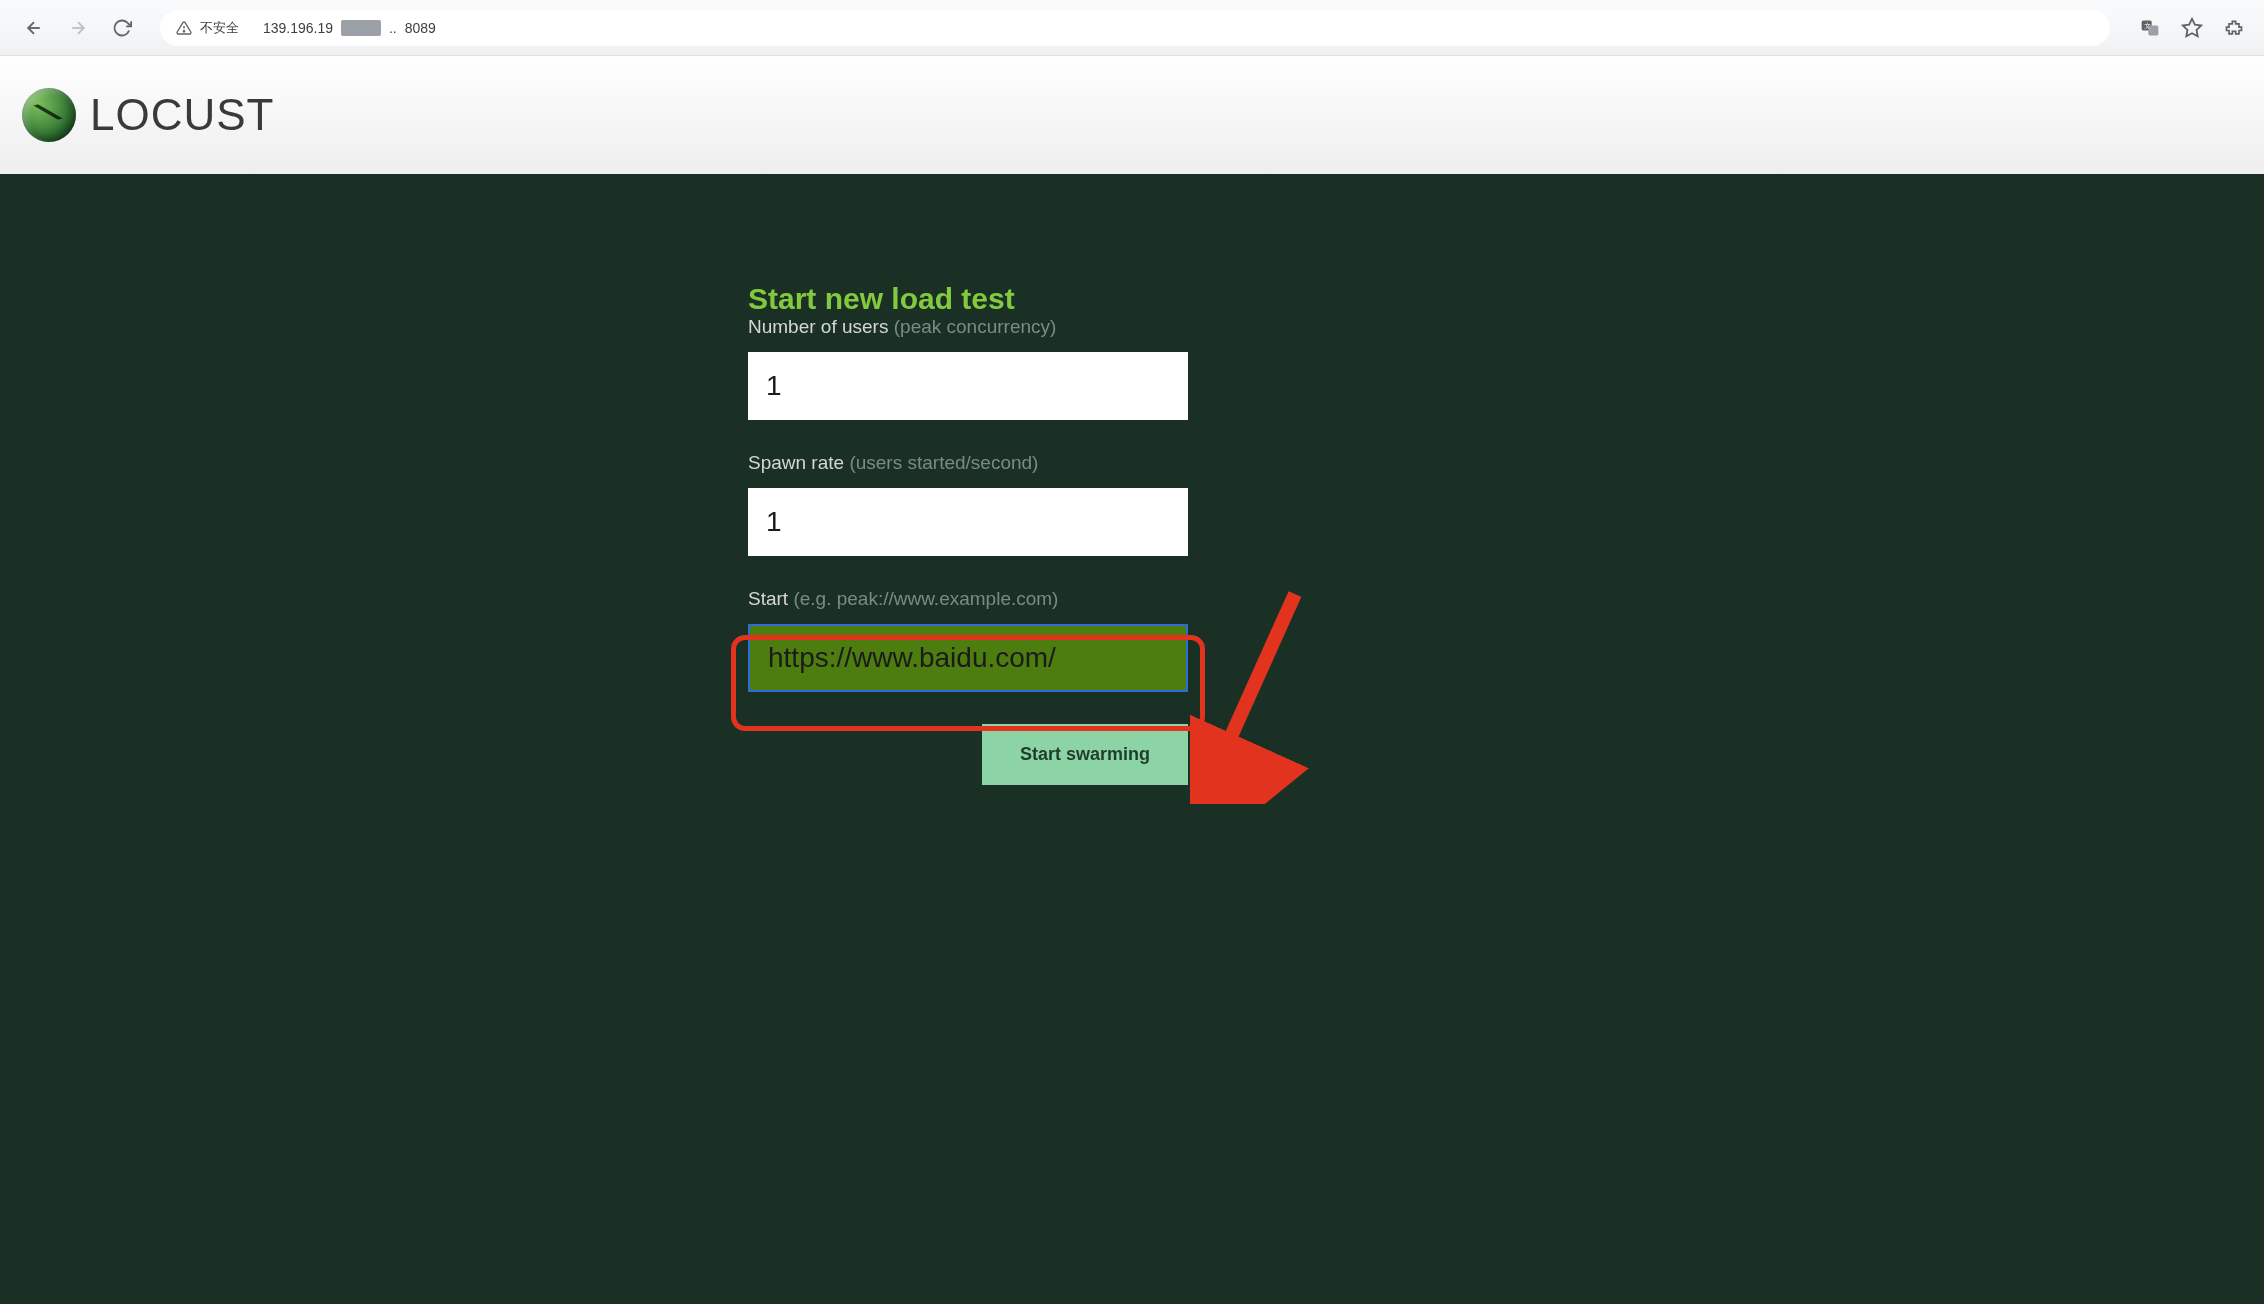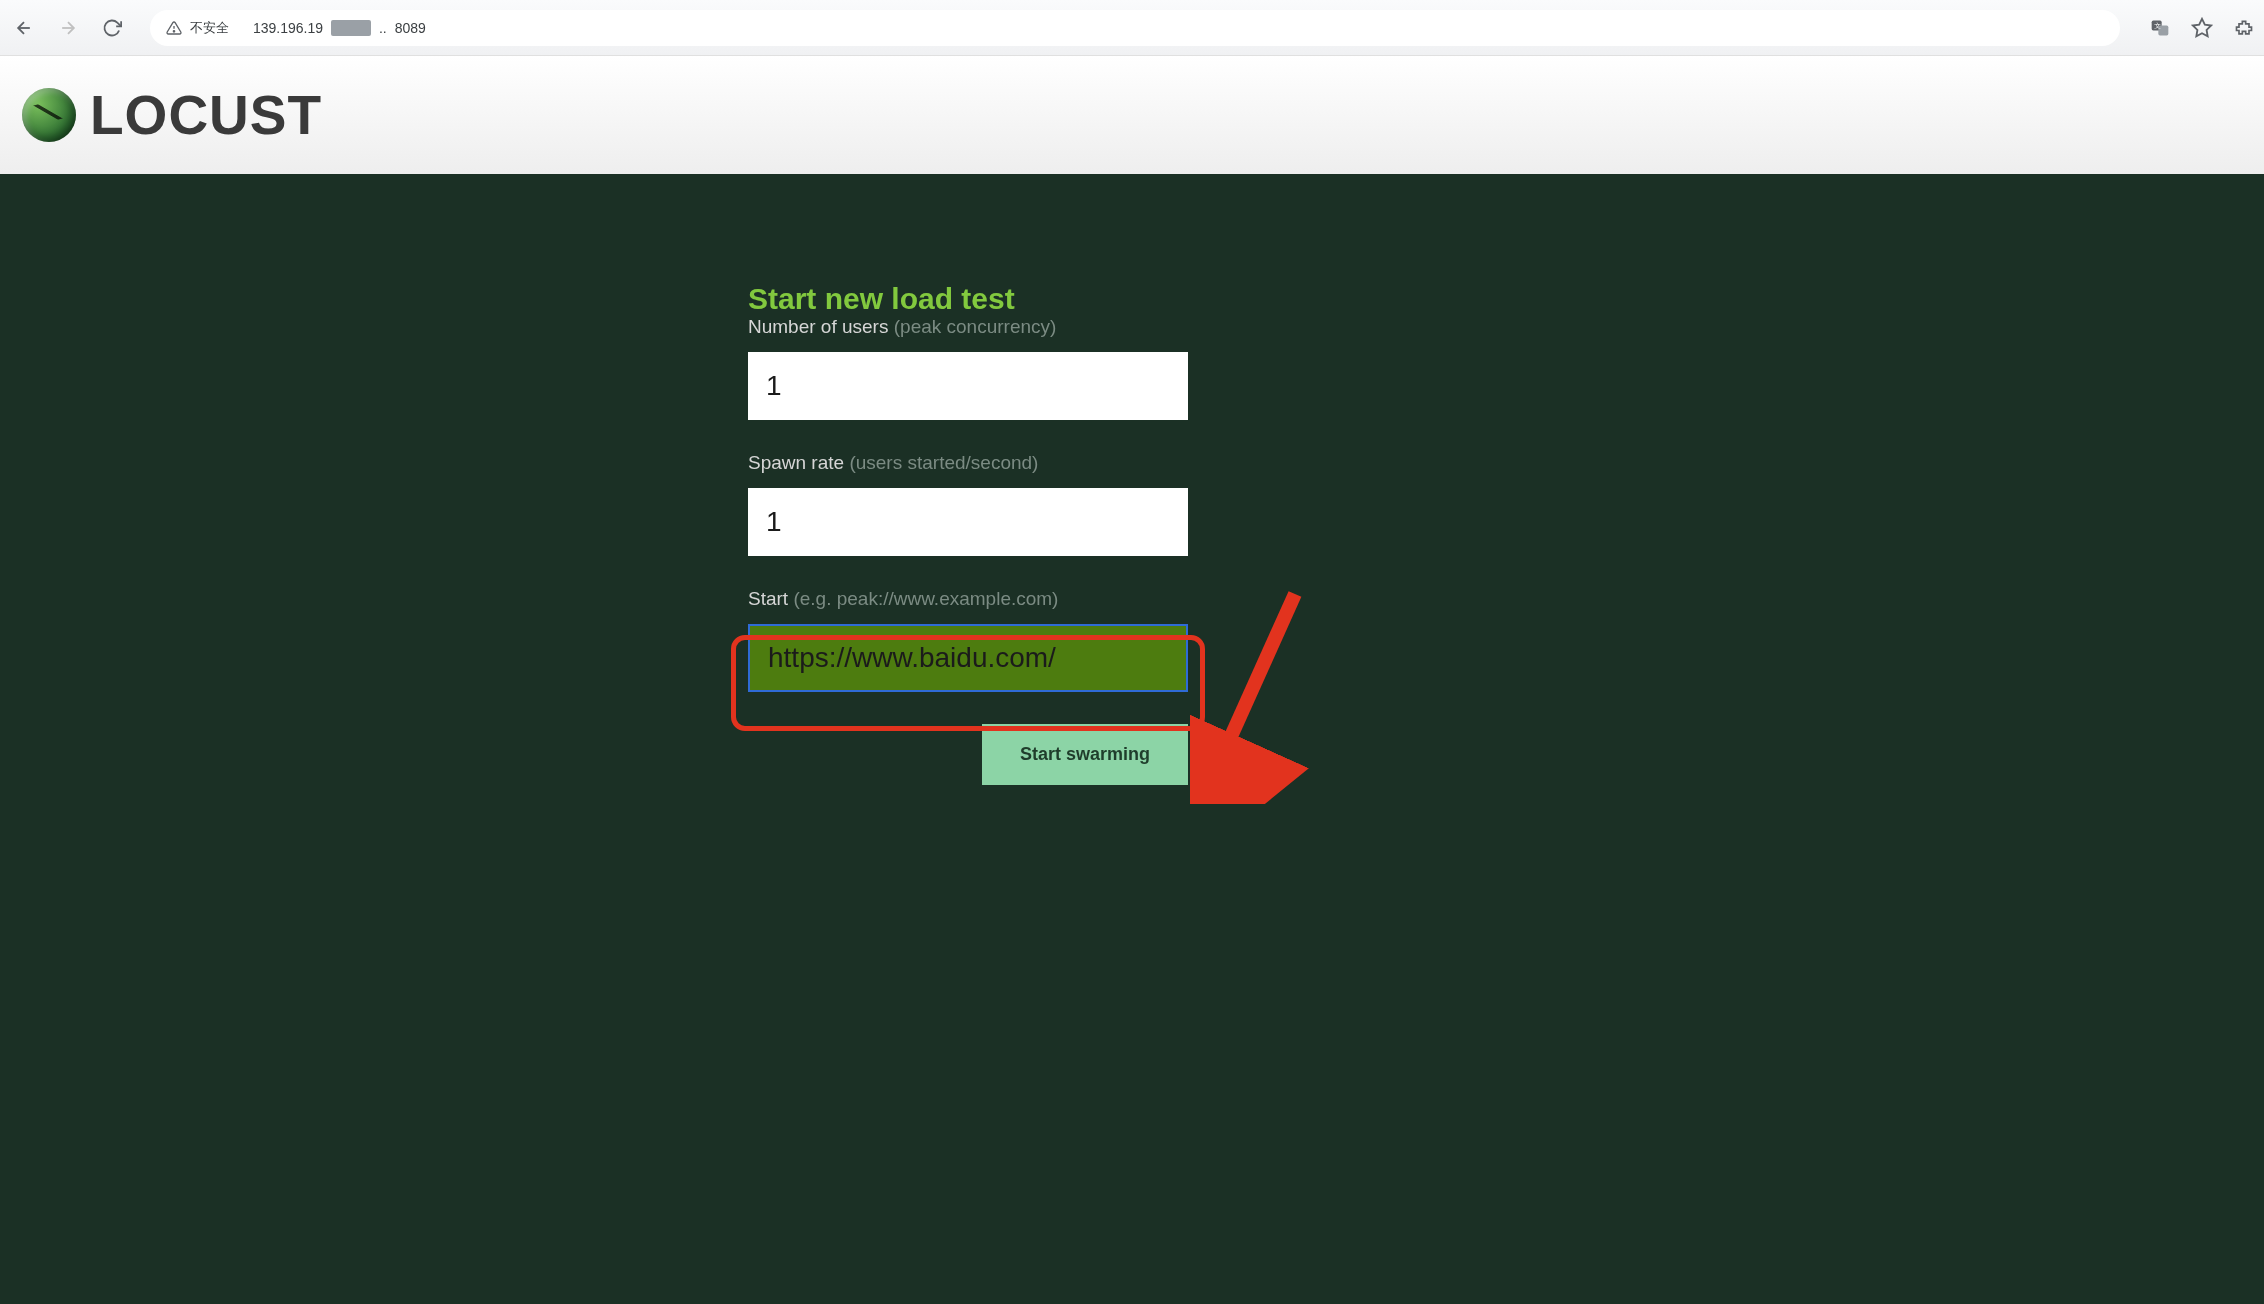--- a/index.html
+++ b/index.html
@@ -5,21 +5,21 @@
     * { margin: 0; padding: 0; box-sizing: border-box; }
     body { font-family: Arial, Helvetica, sans-serif; background: #fff; overflow: hidden; }
     
     
     .browser-bar {
       height: 56px;
       background: linear-gradient(to bottom, #fafbfc, #f0f1f3);
       border-bottom: 1px solid #e0e0e0;
       display: flex;
       align-items: center;
-      padding: 0 6px;
+      padding: 0 16px;
       gap: 8px;
     }
     .nav-btn {
       width: 36px; height: 36px;
       display: flex; align-items: center; justify-content: center;
       border-radius: 50%;
       cursor: pointer;
       color: #5f6368;
     }
     .nav-btn.disabled { color: #c0c0c0; }
@@ -59,22 +59,22 @@
     }
     .locust-logo-icon::before {
       content:'';
       position:absolute;
       top: 14px; left: 6px;
       width: 40px; height: 20px;
       background: linear-gradient(45deg, transparent 45%, rgba(0,0,0,0.7) 47%, rgba(0,0,0,0.7) 53%, transparent 55%);
       transform: rotate(-15deg);
     }
     .locust-logo-text {
-      font-weight: 700;
-      font-size: 55px;
+      font-weight: 400;
+      font-size: 44px;
       letter-spacing: 1px;
       color: #3a3a3a;
       font-family: 'Helvetica Neue', Arial, sans-serif;
     }
     
     
     .main {
       background: #1b3025;
       height: calc(838px - 174px + 500px);
       min-height: 664px;

